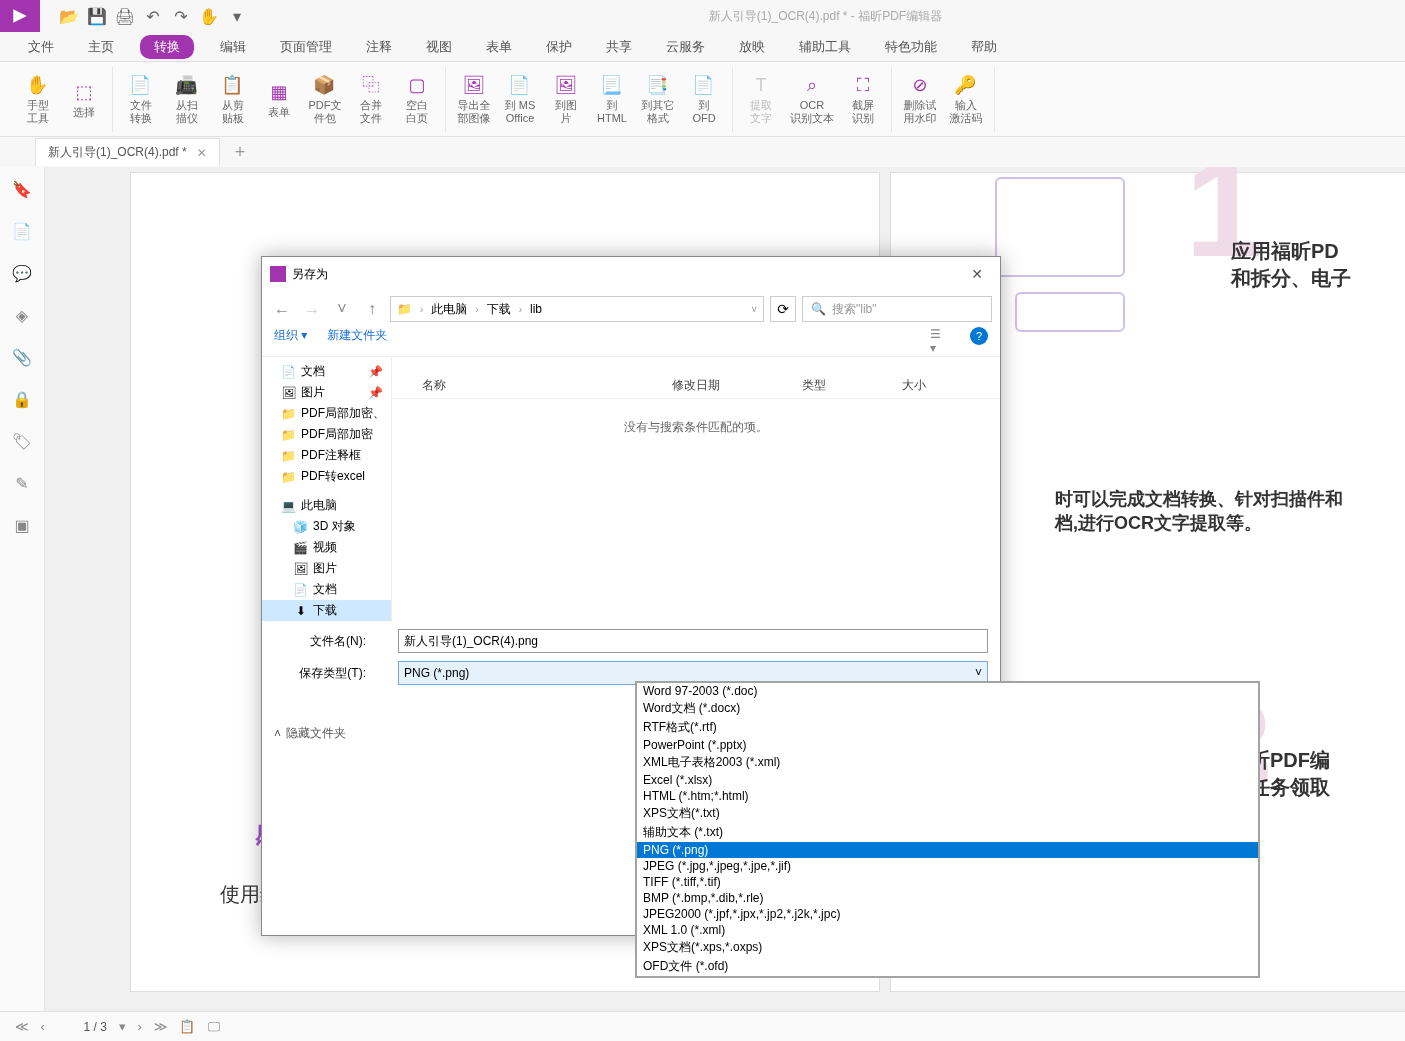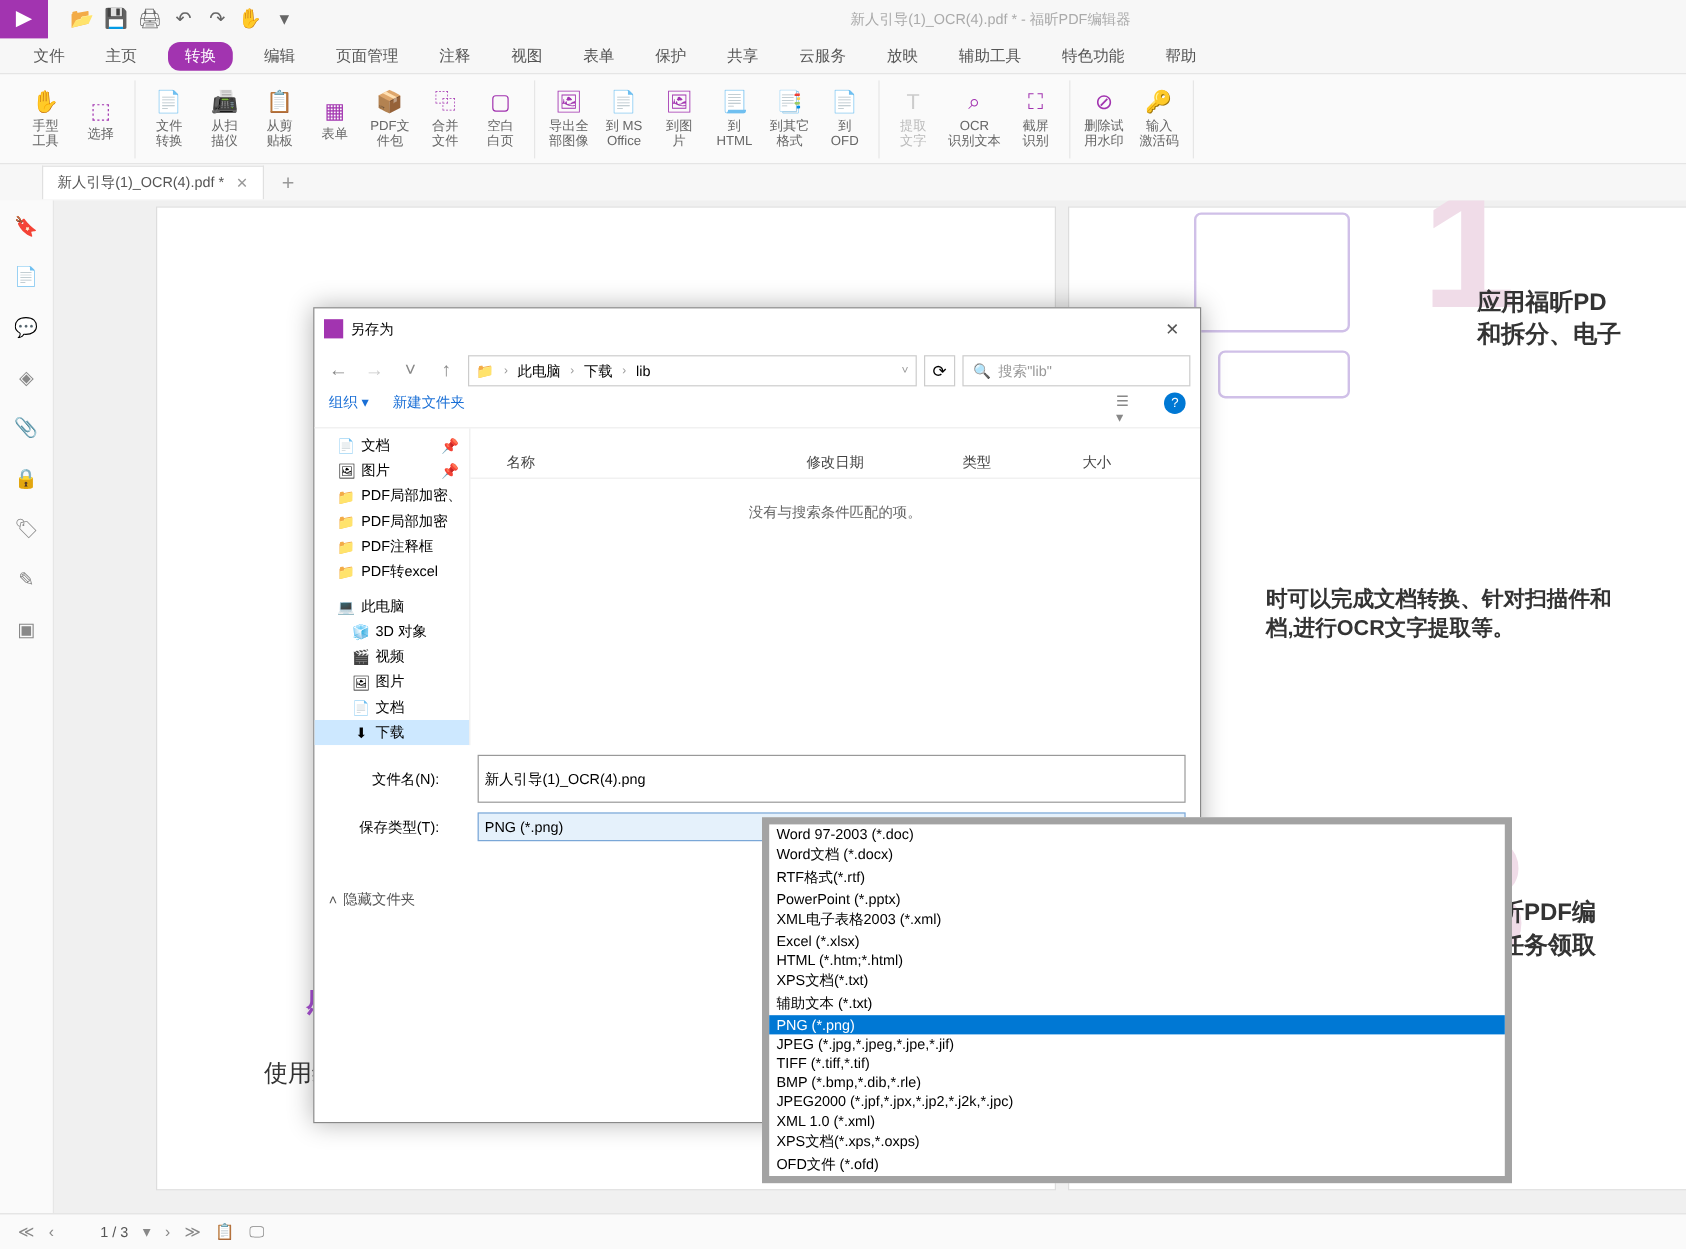--- a/index.html
+++ b/index.html
@@ -76,24 +76,24 @@
 .file-headers { display: flex; padding: 4px 10px; font-size: 12px; color: #444; border-bottom: 1px solid #eee; }
 .fh-name { width: 250px; }
 .fh-date { width: 130px; }
 .fh-type { width: 100px; }
 .fh-size { width: 70px; }
 .empty-msg { text-align: center; margin-top: 20px; font-size: 12px; color: #666; }
 
 .dlg-fields { padding: 8px 12px; font-size: 12px; }
 .field-row { display: flex; align-items: center; margin-bottom: 8px; gap: 24px; }
 .field-label { width: 100px; text-align: right; padding-right: 8px; }
-.field-input { flex: 1; height: 40px; border: 1px solid #999; padding: 0 5px; font-size: 12px; }
+.field-input { flex: 1; height: 24px; border: 1px solid #999; padding: 0 5px; font-size: 12px; }
 .field-select { flex: 1; height: 24px; border: 1px solid #7aa7d7; background: #e5f1fb; padding: 0 5px; font-size: 12px; display: flex; align-items: center; justify-content: space-between; }
 
-.type-dropdown { position: absolute; left: 373px; top: 424px; width: 625px; background: #fff; border: 6px solid #a3a3a3; font-size: 12px; z-index: 200; }
+.type-dropdown { position: absolute; left: 373px; top: 424px; width: 625px; background: #fff; border: 2px solid #a3a3a3; font-size: 12px; z-index: 200; }
 .type-option { padding: 1px 6px; cursor: pointer; }
 .type-option.selected { background: #0078d4; color: #fff; }
 
 .hide-folders { display: flex; align-items: center; gap: 5px; font-size: 12px; color: #555; margin-top: 40px; cursor: pointer; }
 
 .deco { position: absolute; }
 .deco-box { background: #fff; border: 2px solid #d0c0e8; border-radius: 6px; }
 .big-num { font-size: 140px; font-weight: bold; color: #f0dce8; position: absolute; }
 </style>
 </head>

